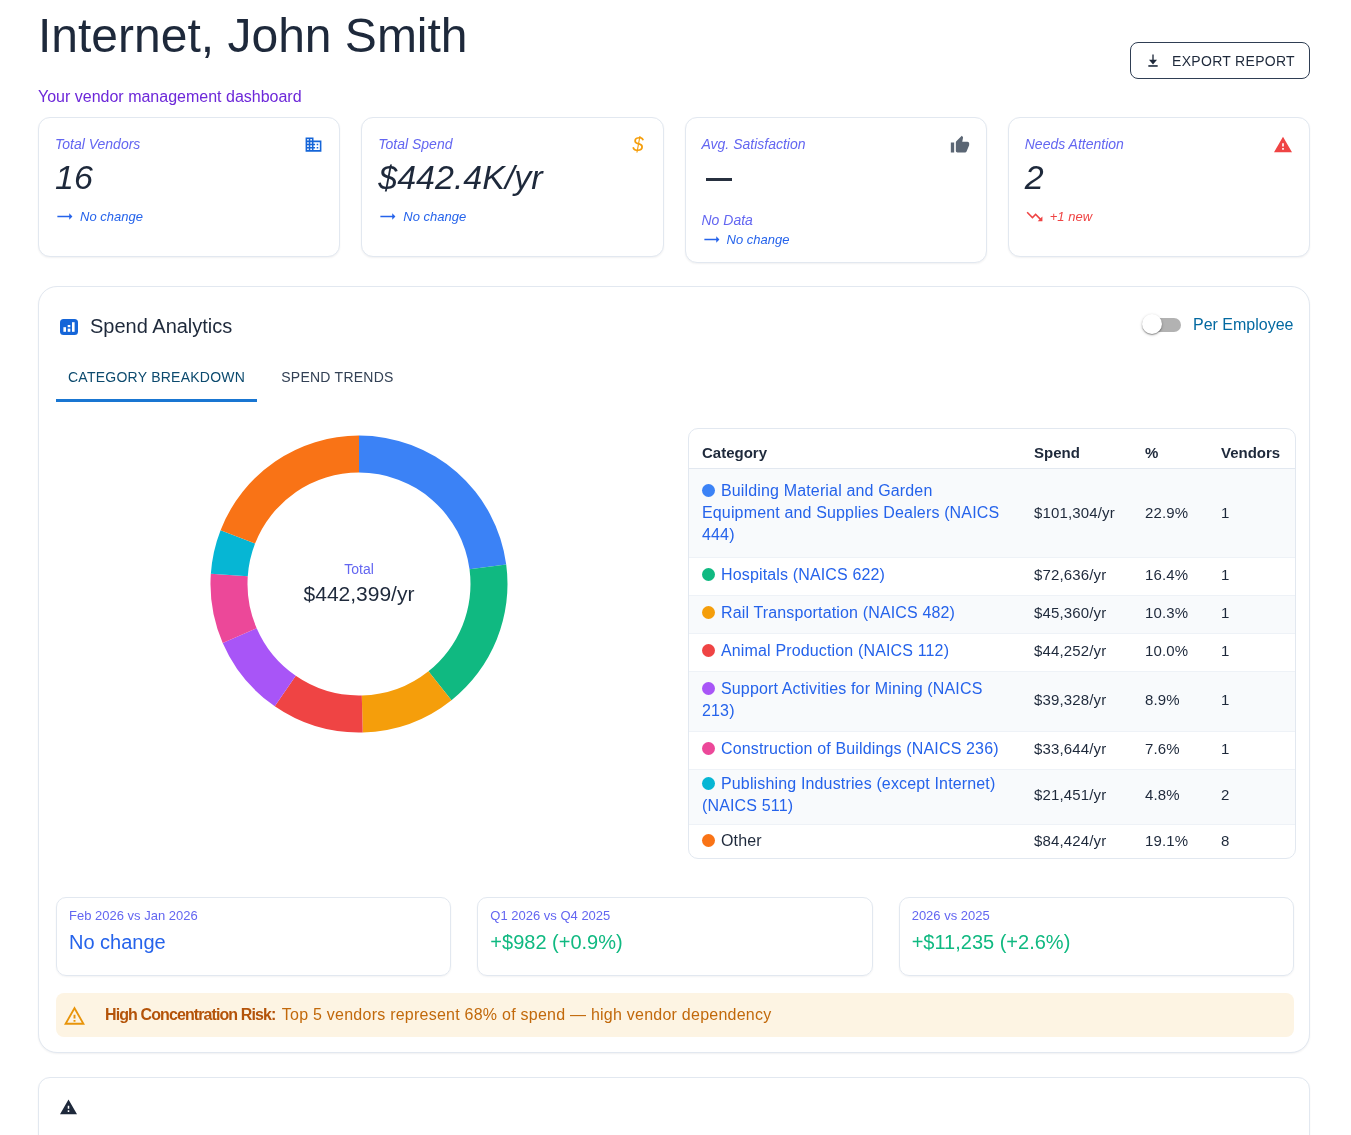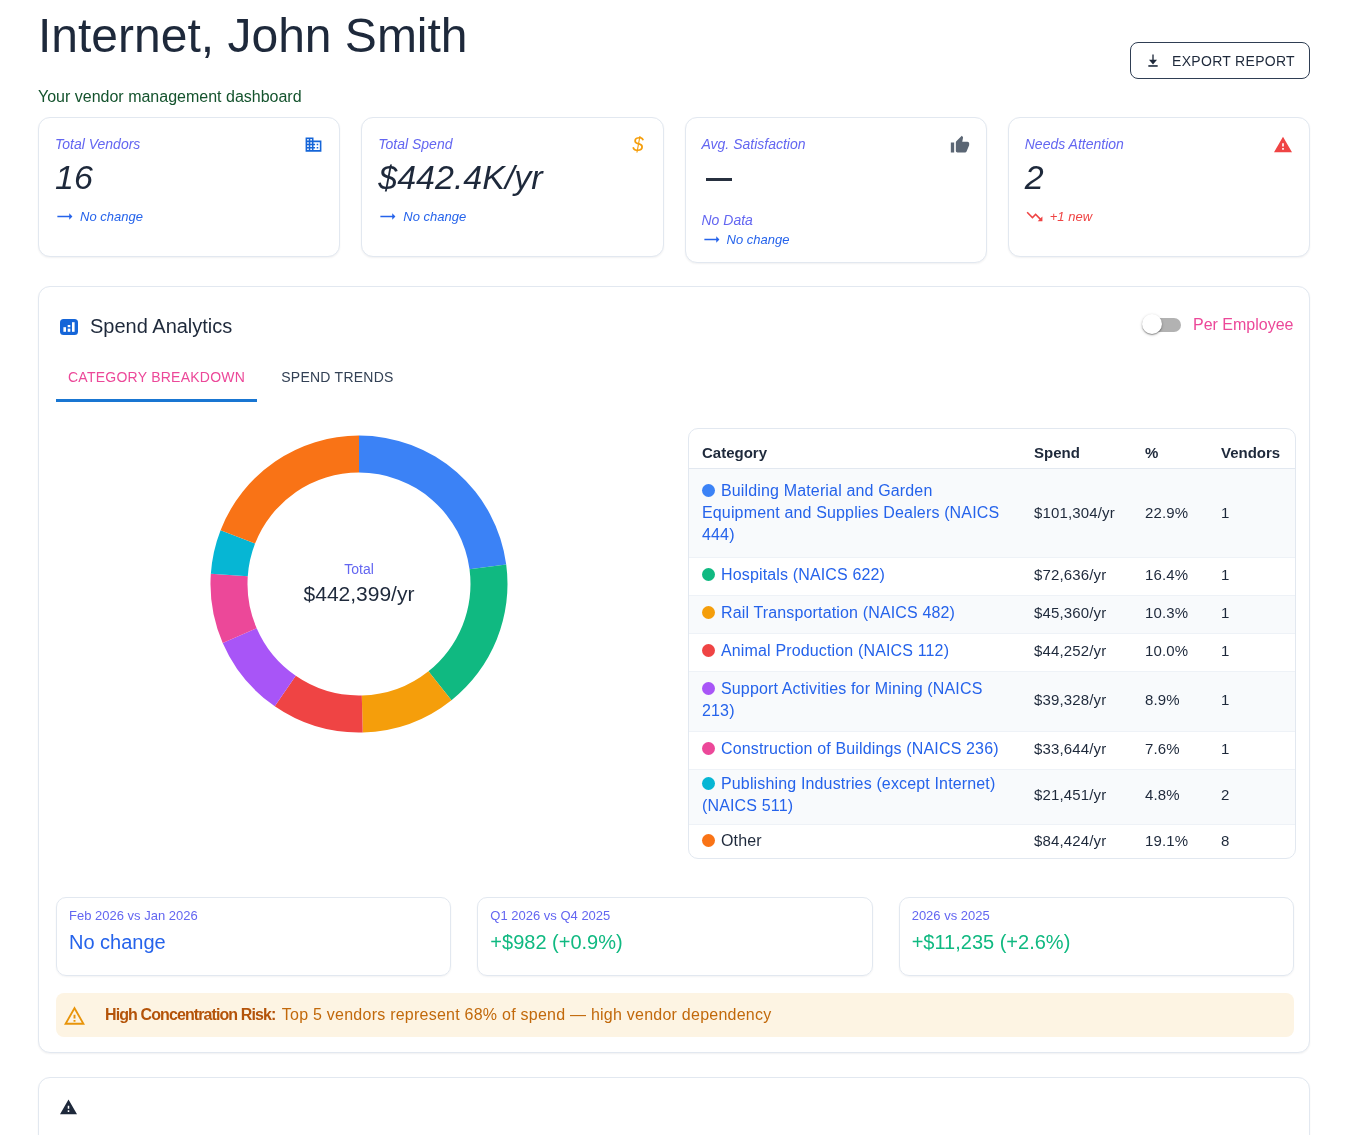--- a/index.html
+++ b/index.html
@@ -1,45 +1,45 @@
 <!DOCTYPE html>
 <html><head>
 <meta charset="utf-8">
 <style>
 * { margin:0; padding:0; box-sizing:border-box; }
 html,body { background:#fff; font-family:"Liberation Sans", sans-serif; color:#1e293b; }
 body { width:1351px; height:1135px; position:relative; overflow:hidden; }
 .page { position:absolute; left:38px; top:0; width:1272px; }
 h1 { position:absolute; left:0; top:8px; font-size:48px; font-weight:400; line-height:56px; color:#1e293b; }
-.subtitle { position:absolute; left:0; top:89px; font-size:16px; line-height:16px; color:#14532d; }
+.subtitle { position:absolute; left:0; top:89px; font-size:16px; line-height:16px; color:#6d28d9; }
 .export-btn { position:absolute; left:1092px; top:42px; width:180px; height:37px; border:1px solid #2f3e53; border-radius:8px; display:flex; align-items:center; justify-content:center; gap:11px; color:#1e293b; font-size:14px; font-weight:500; letter-spacing:0.3px; }
 .export-btn svg { width:16px; height:17px; }
 
 .stats { position:absolute; left:0; top:117px; width:1272px; display:flex; gap:21px; align-items:flex-start; }
 .stat { flex:1; background:#fff; border:1px solid #e2e8f0; border-radius:12px; box-shadow:0 1px 2px rgba(15,23,42,.06); padding:0 16px; height:140px; position:relative;font-style:italic; }
 .stat.tall { height:146px; }
 .stat .label { font-size:14px; line-height:14px; margin-top:19px; color:#6366f1; }
 .stat .icon { position:absolute; right:16px; top:17px; }
 .stat .value { font-size:34px; line-height:34px; font-weight:400; color:#1e293b; margin-top:9px; }
 .stat .trend { margin-top:13px; font-size:13px; line-height:18px; color:#2563eb; display:flex; align-items:center; gap:6px; }
 .stat .trend.red { color:#ef4444; }
 .dashbar { display:inline-block; width:26px; height:3.5px; background:#27303f; margin:0 0 8px 4px; }
 .stat .nodata { margin-top:19px; font-size:14px; line-height:14px; color:#6366f1; }
 .stat.tall .trend { margin-top:3px; }
 
-.panel { position:absolute; left:0; top:286px; width:1272px; background:#fff; border:1px solid #e2e8f0; border-radius:12px; box-shadow:0 1px 2px rgba(15,23,42,.06); height:767px; }
+.panel { position:absolute; left:0; top:286px; width:1272px; background:#fff; border:1px solid #e2e8f0; border-radius:19px; box-shadow:0 1px 2px rgba(15,23,42,.06); height:767px; }
 .panel2 { position:absolute; left:0; top:1077px; width:1272px; background:#fff; border:1px solid #e2e8f0; border-radius:12px; box-shadow:0 1px 2px rgba(15,23,42,.06); height:200px; }
 .panel-title { font-size:20px; font-weight:400; color:#1e293b; }
 .switch { width:40px; height:21px; position:relative; margin-right:11px; }
 .switch .track { position:absolute; left:4px; top:4px; width:35px; height:14px; background:#000; opacity:0.3; border-radius:7px; }
 .switch .thumb { position:absolute; left:0; top:0; width:20px; height:20px; background:#fff; border-radius:50%; box-shadow:0 1px 1px rgba(0,0,0,.3), 0 1px 3px rgba(0,0,0,.25); }
-.toggle-label { font-size:16px; color:#ec4899; }
+.toggle-label { font-size:16px; color:#0369a1; }
 
 .tabs { position:absolute; left:17px; top:67px; display:flex; }
-.tab { height:48px; padding:0 12px; display:flex; align-items:center; font-size:14px; font-weight:500; letter-spacing:0.25px; color:#ec4899; border-bottom:3px solid #1976d2; }
+.tab { height:48px; padding:0 12px; display:flex; align-items:center; font-size:14px; font-weight:500; letter-spacing:0.25px; color:#0c4a6e; border-bottom:3px solid #1976d2; }
 .tab.inactive { color:#334155; border-bottom:3px solid transparent; margin-left:12px; }
 
 .cat-table { position:absolute; left:649px; top:141px; width:608px; height:431px; border:1px solid #e2e8f0; border-radius:10px; overflow:hidden; }
 .cat-table table { width:100%; border-collapse:collapse; table-layout:fixed; }
 .cat-table th { text-align:left; font-size:15px; font-weight:700; color:#1e293b; padding:14px 16px 5.5px 13px; line-height:19.5px; border-bottom:1px solid #e2e8f0; }
 .cat-table td { padding:5.5px 16px 9.5px 13px; border-bottom:1px solid #eef2f7; vertical-align:middle; color:#1e293b; line-height:22px; font-size:16px; letter-spacing:0.15px; }
 .cat-table td.num { font-size:15px; }
 .cat-table tbody tr:nth-child(odd) td { background:#f8fafc; }
 .cat-table td.tall1 { padding-top:11px; padding-bottom:11px; }
 .cat-table td.short7 { padding-top:2.5px; padding-bottom:7px; }

